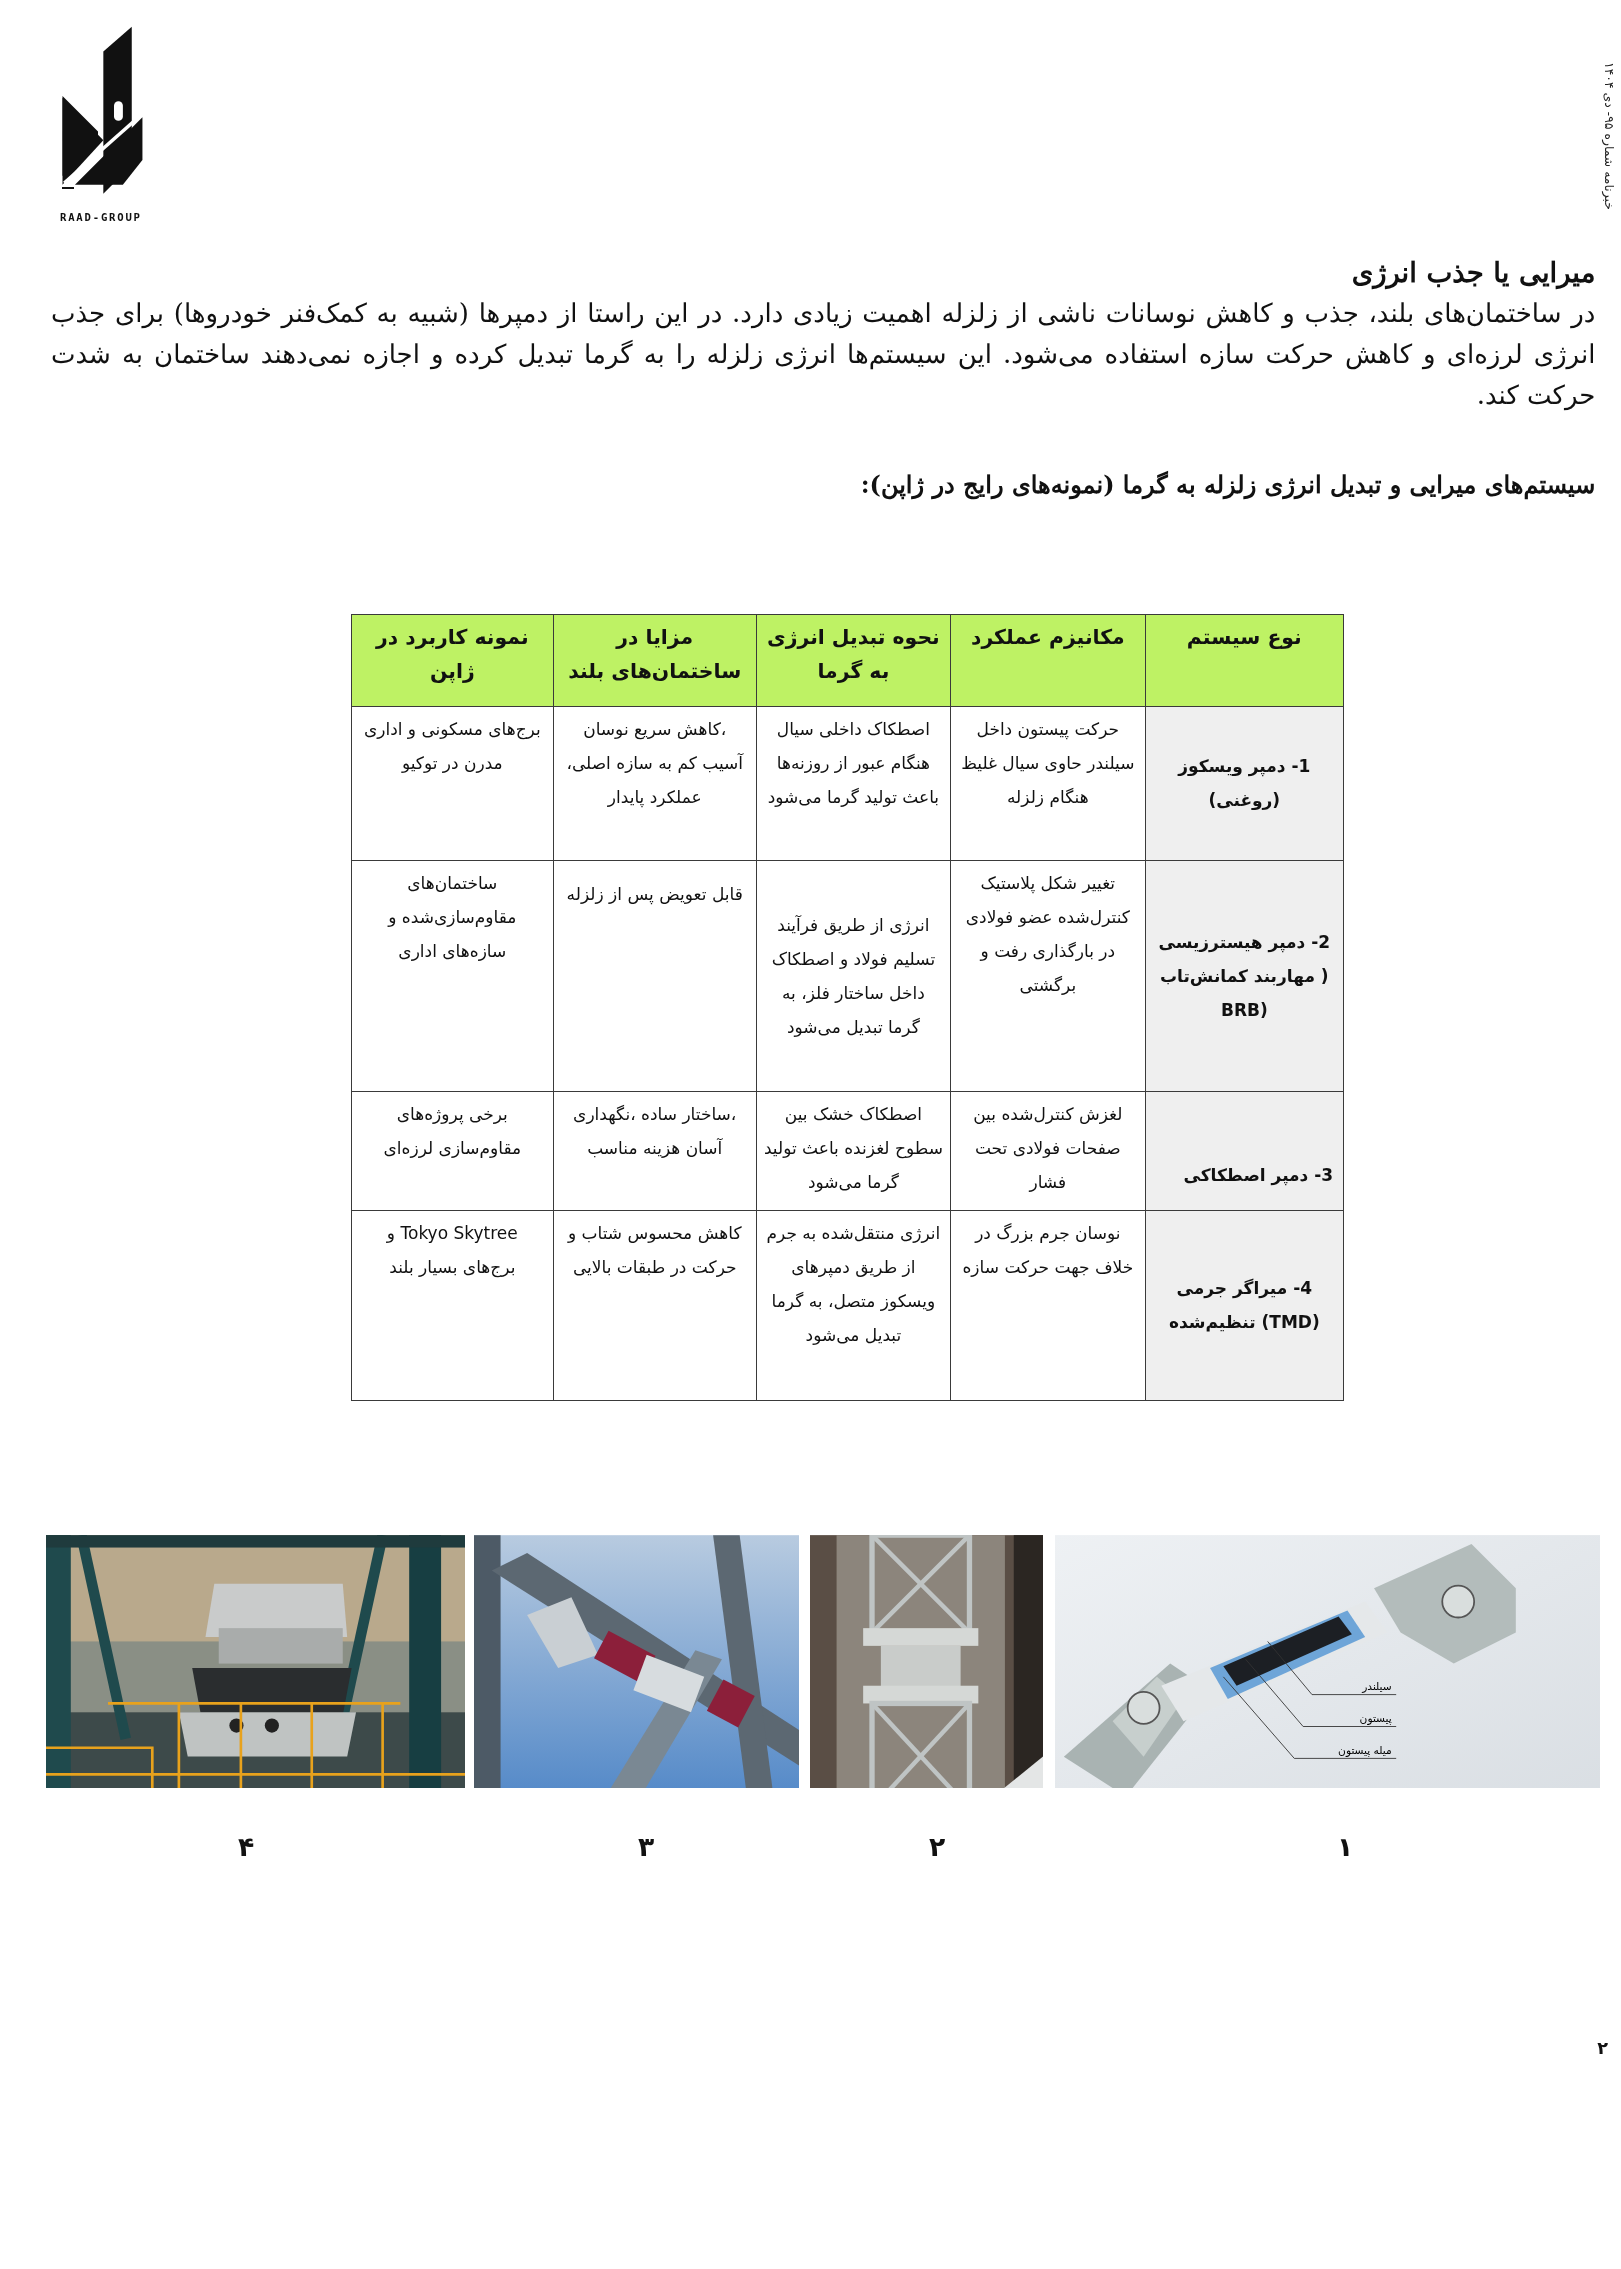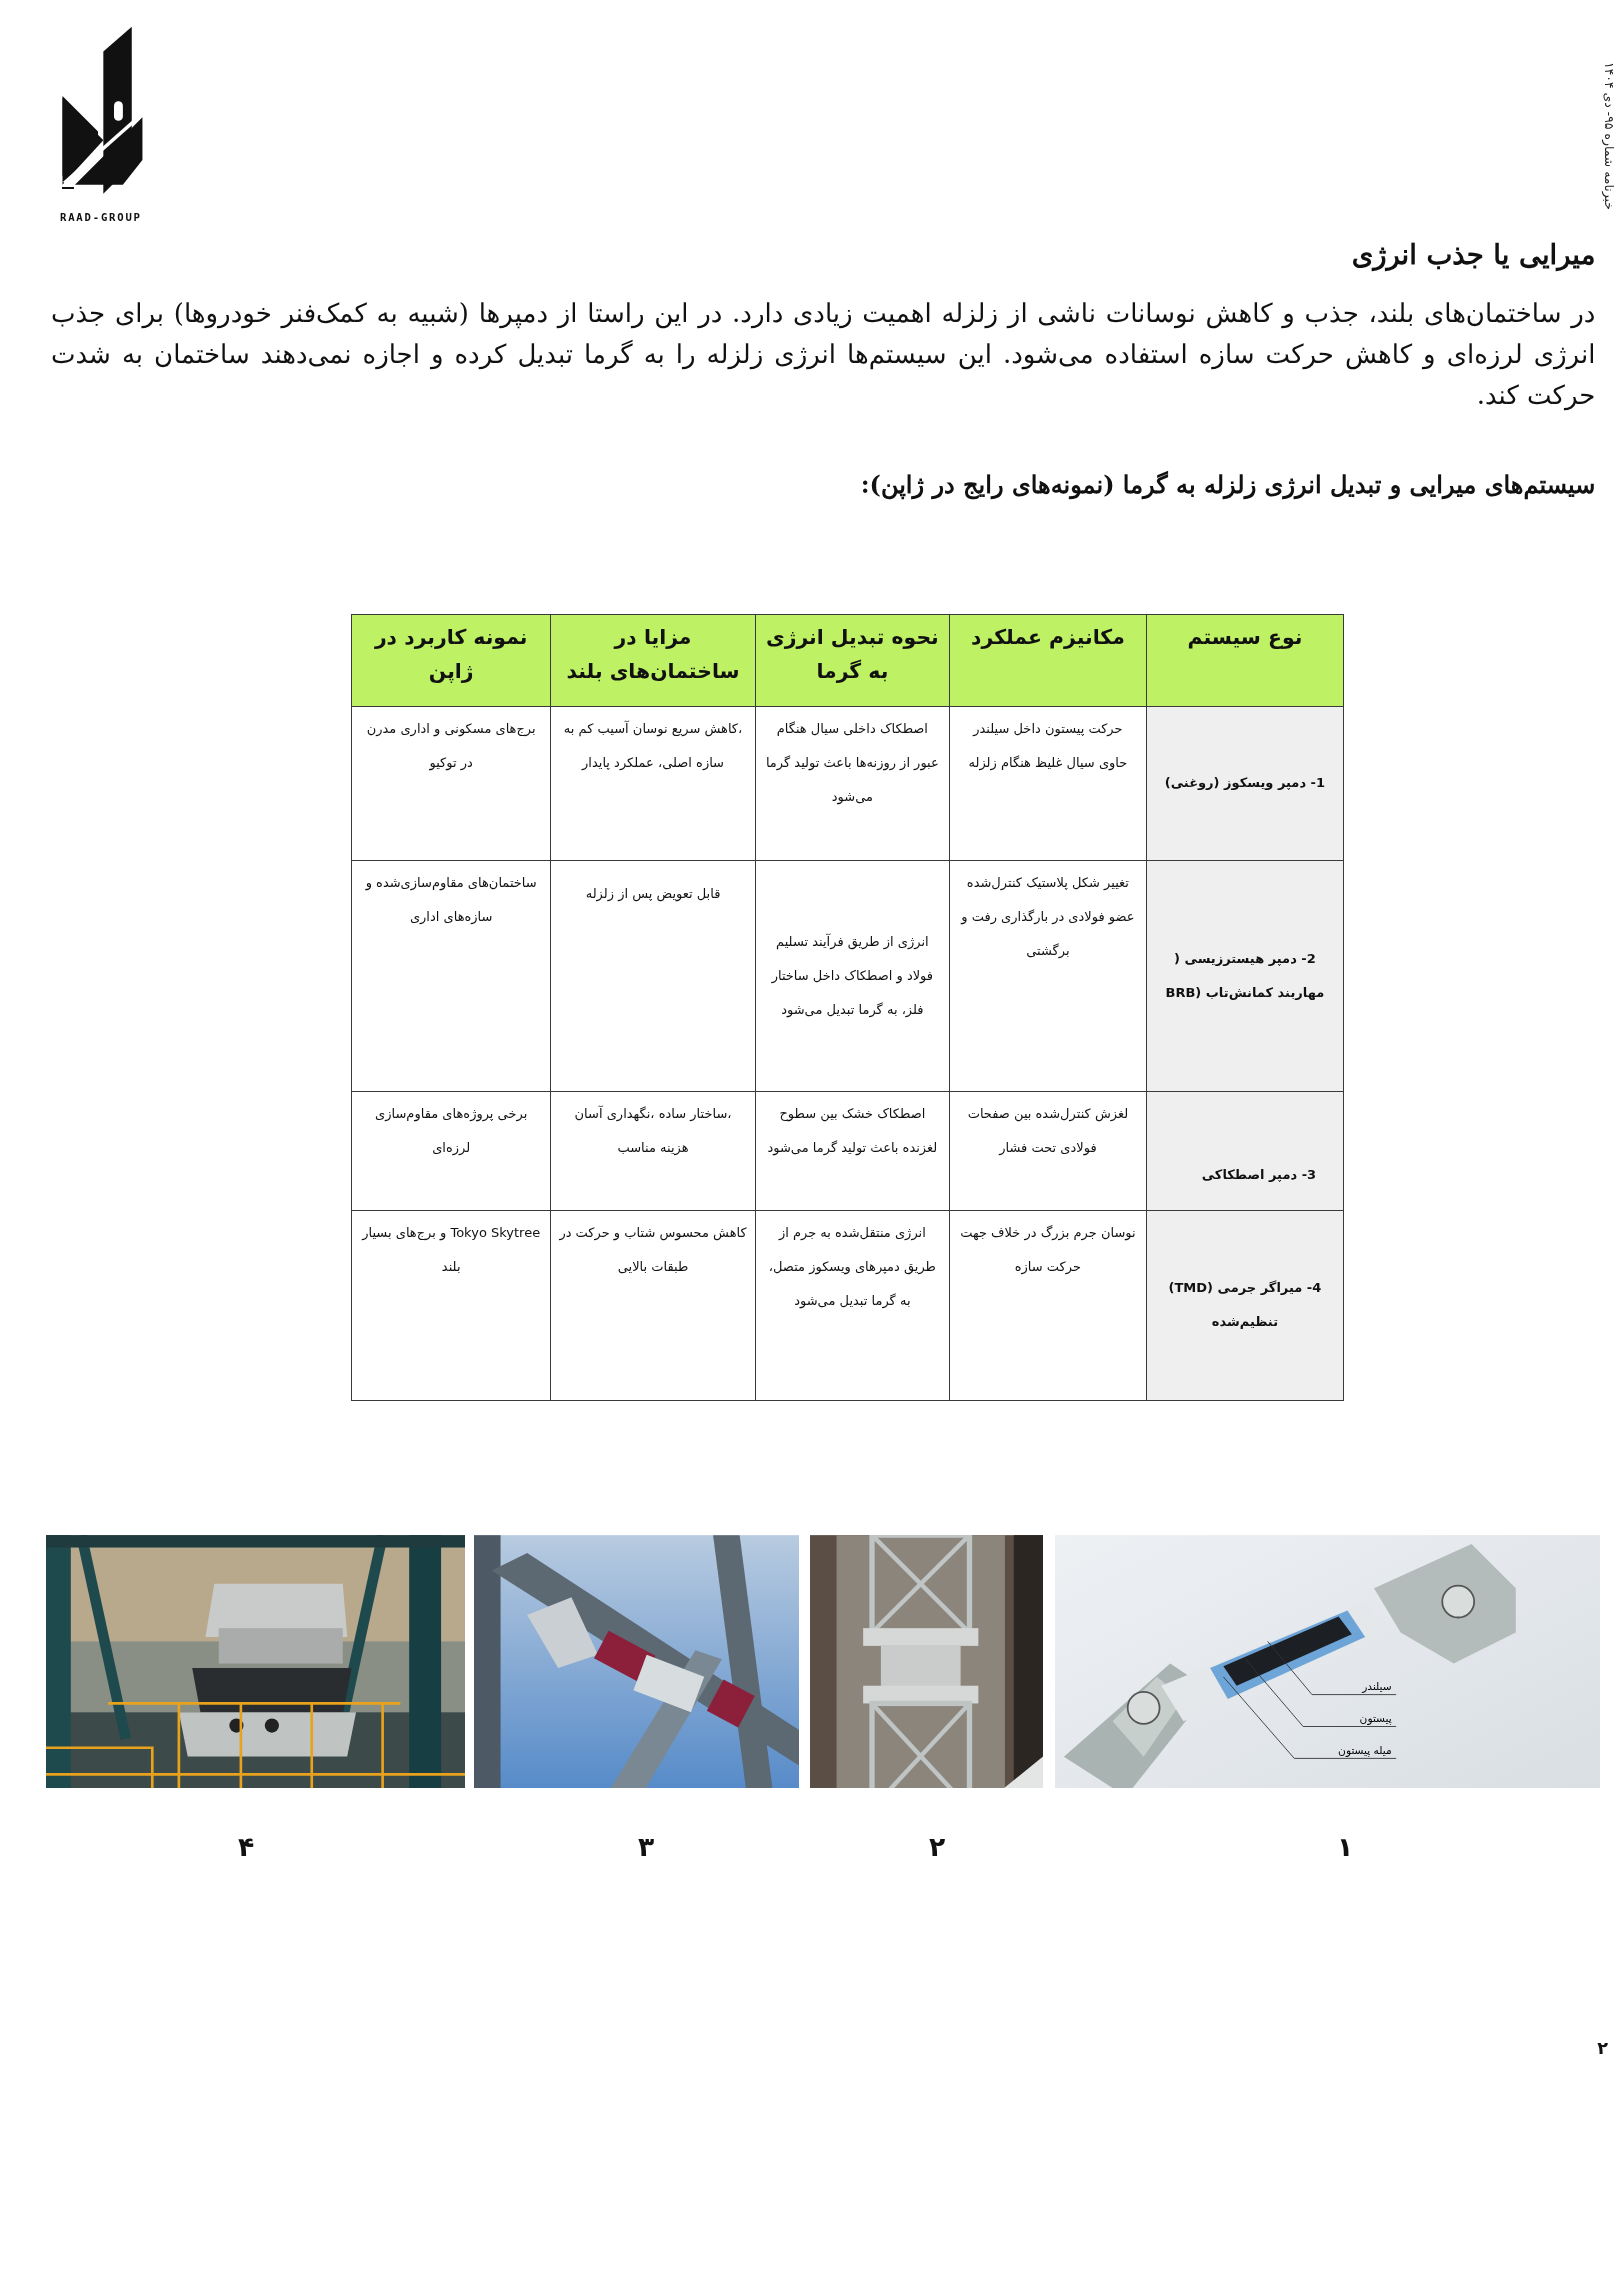--- a/index.html
+++ b/index.html
@@ -12,30 +12,30 @@
   .logo-text { left:60px; top:171px; font-family:"DejaVu Sans Mono", monospace;
                font-size:10.6px; letter-spacing:1.8px; font-weight:bold; color:#111;margin-top:40px; }
   .logo-underline { left:62px; top:187px; width:12.4px; height:1.8px; background:#111; }
 
   
   .side-label { right:5.3px; top:62px; writing-mode:vertical-rl; font-size:12.4px;
                 direction:rtl; color:#222; }
 
   
   .section { right:26.6px; left:51px; direction:rtl; text-align:justify; }
-  .title { top:238px; font-family:"DejaVu Serif", serif; font-size:27.5px; font-weight:bold; }
+  .title { top:256px; font-family:"DejaVu Serif", serif; font-size:27.5px; font-weight:bold; }
   .para { top:293px; font-family:"DejaVu Serif", serif; font-size:26px; line-height:41px;
           text-align-last:right; }
   .subtitle { top:470px; font-family:"DejaVu Serif", serif; font-size:24px; font-weight:bold; }
 
   
   table.sys { position:absolute; left:351px; top:614px; width:993px; border-collapse:collapse;
               direction:rtl; font-family:"DejaVu Sans", sans-serif; }
   table.sys th, table.sys td { border:1.8px solid #3a3a3a; vertical-align:top; text-align:center;
-              padding:5.3px 7px; font-size:13px; line-height:34px; }
+              padding:5.3px 7px; font-size:17px; line-height:34px; }
   table.sys th { background:#bef264; font-weight:bold; height:80px; font-size:20.4px; }
   table.sys td.type { background:#efefef; font-weight:bold; vertical-align:middle; }
   .col1 { width:197px; } .col2 { width:199px; } .col3 { width:199px; }
   .col4 { width:199px; } .col5 { width:200px; }
 
   
   .photo { top:1535px; height:253px; overflow:hidden; }
   .p4 { left:46px; width:419px; }
   .p3 { left:474px; width:325px; }
   .p2 { left:810px; width:233px; }

